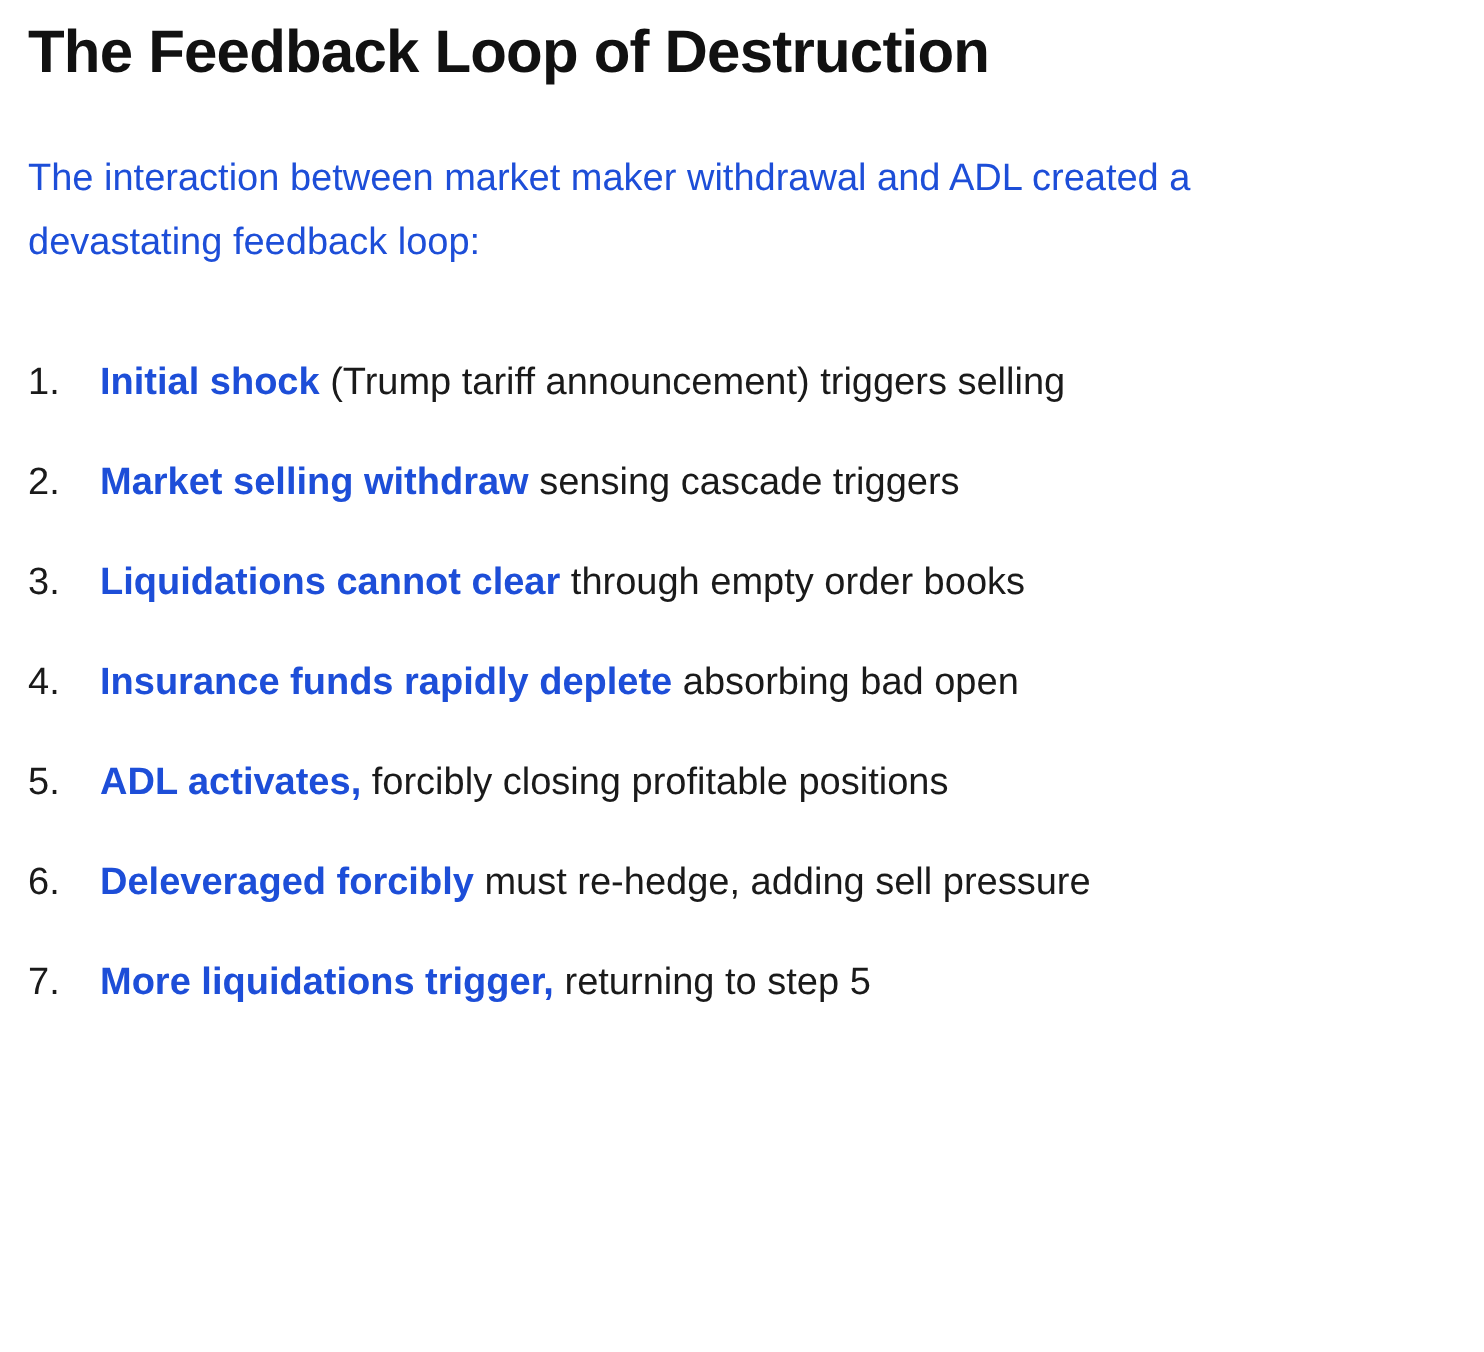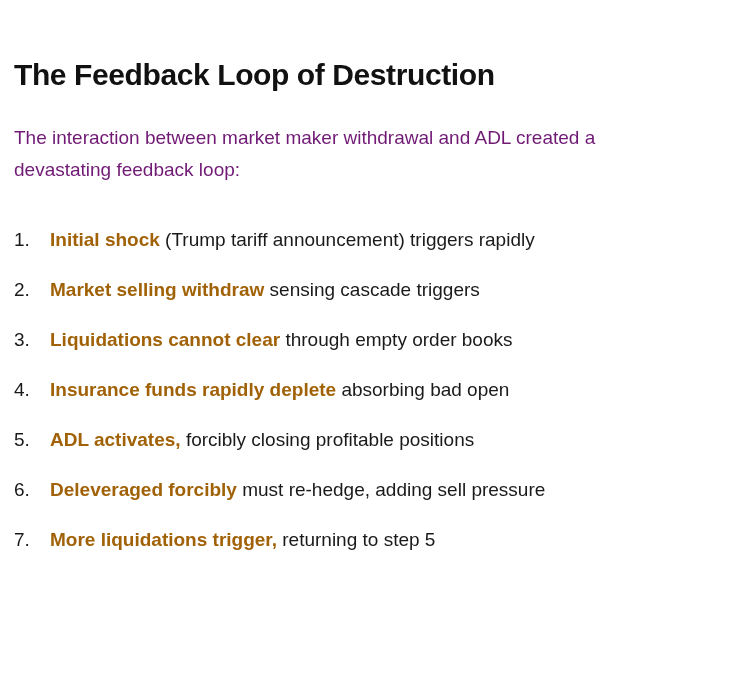--- a/index.html
+++ b/index.html
@@ -13,37 +13,36 @@
     overflow: hidden;
     font-family: "Liberation Sans", "DejaVu Sans", sans-serif;
     color: #1a1a1a;
     -webkit-font-smoothing: antialiased;
   }
 
   .article {
     padding: 0 14px;
     box-sizing: border-box;
     width: 616px;
-    margin-top: 48px;
   }
 
   .page-title {
     font-size: 30px;
     line-height: 38px;
     font-weight: bold;
     letter-spacing: -0.4px;
     color: #111111;
     margin: 0;
     padding-top: 8px;
   }
 
   .body-paragraph {
     font-size: 19px;
     line-height: 32px;
-    color: #701a75;
+    color: #1d4ed8;
     margin: 0;
     max-width: 690px;
   }
 
   .intro-paragraph {
     margin-top: 28px;
   }
 
   .closing-paragraph {
     margin-top: 36px;
@@ -76,41 +75,41 @@
     width: 24px;
     text-align: left;
     font-size: 19px;
     line-height: 28px;
     color: #1a1a1a;
     font-weight: normal;
   }
 
   .step-lead {
     font-weight: bold;
-    color: #a16207;
+    color: #1d4ed8;
   }
 
   .step-rest {
     font-weight: normal;
   }
 </style>
 </head>
 <body>
 
 <div class="article">
 
   <h1 class="page-title">The Feedback Loop of Destruction</h1>
 
   <p class="body-paragraph intro-paragraph">The interaction between market maker withdrawal and ADL created a devastating feedback loop:</p>
 
   <ol class="steps-list">
 
     <li class="step-item">
       <span class="step-number">1.</span>
-      <span class="step-lead">Initial shock</span><span class="step-rest"> (Trump tariff announcement) triggers rapidly</span>
+      <span class="step-lead">Initial shock</span><span class="step-rest"> (Trump tariff announcement) triggers selling</span>
     </li>
 
     <li class="step-item">
       <span class="step-number">2.</span>
       <span class="step-lead">Market selling withdraw</span><span class="step-rest"> sensing cascade triggers</span>
     </li>
 
     <li class="step-item">
       <span class="step-number">3.</span>
       <span class="step-lead">Liquidations cannot clear</span><span class="step-rest"> through empty order books</span>

